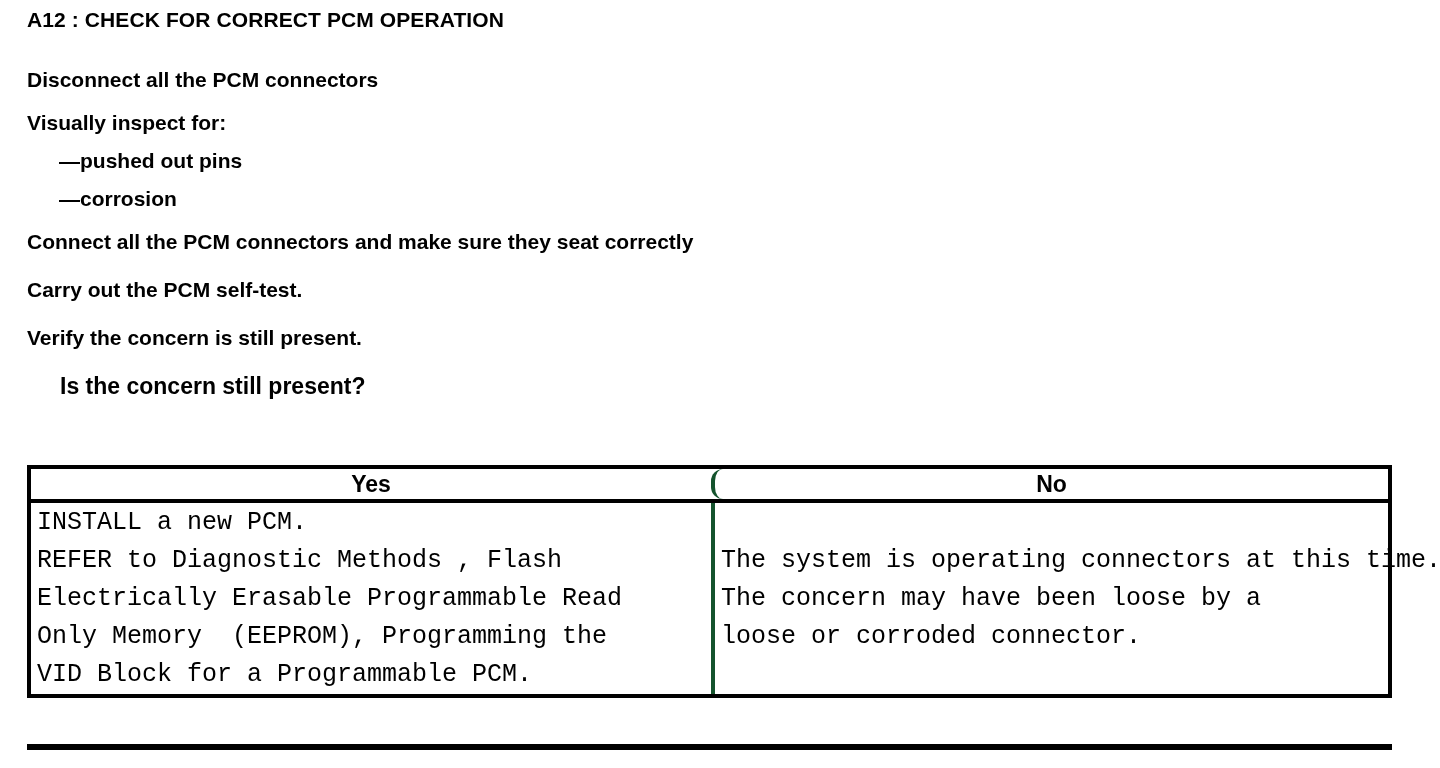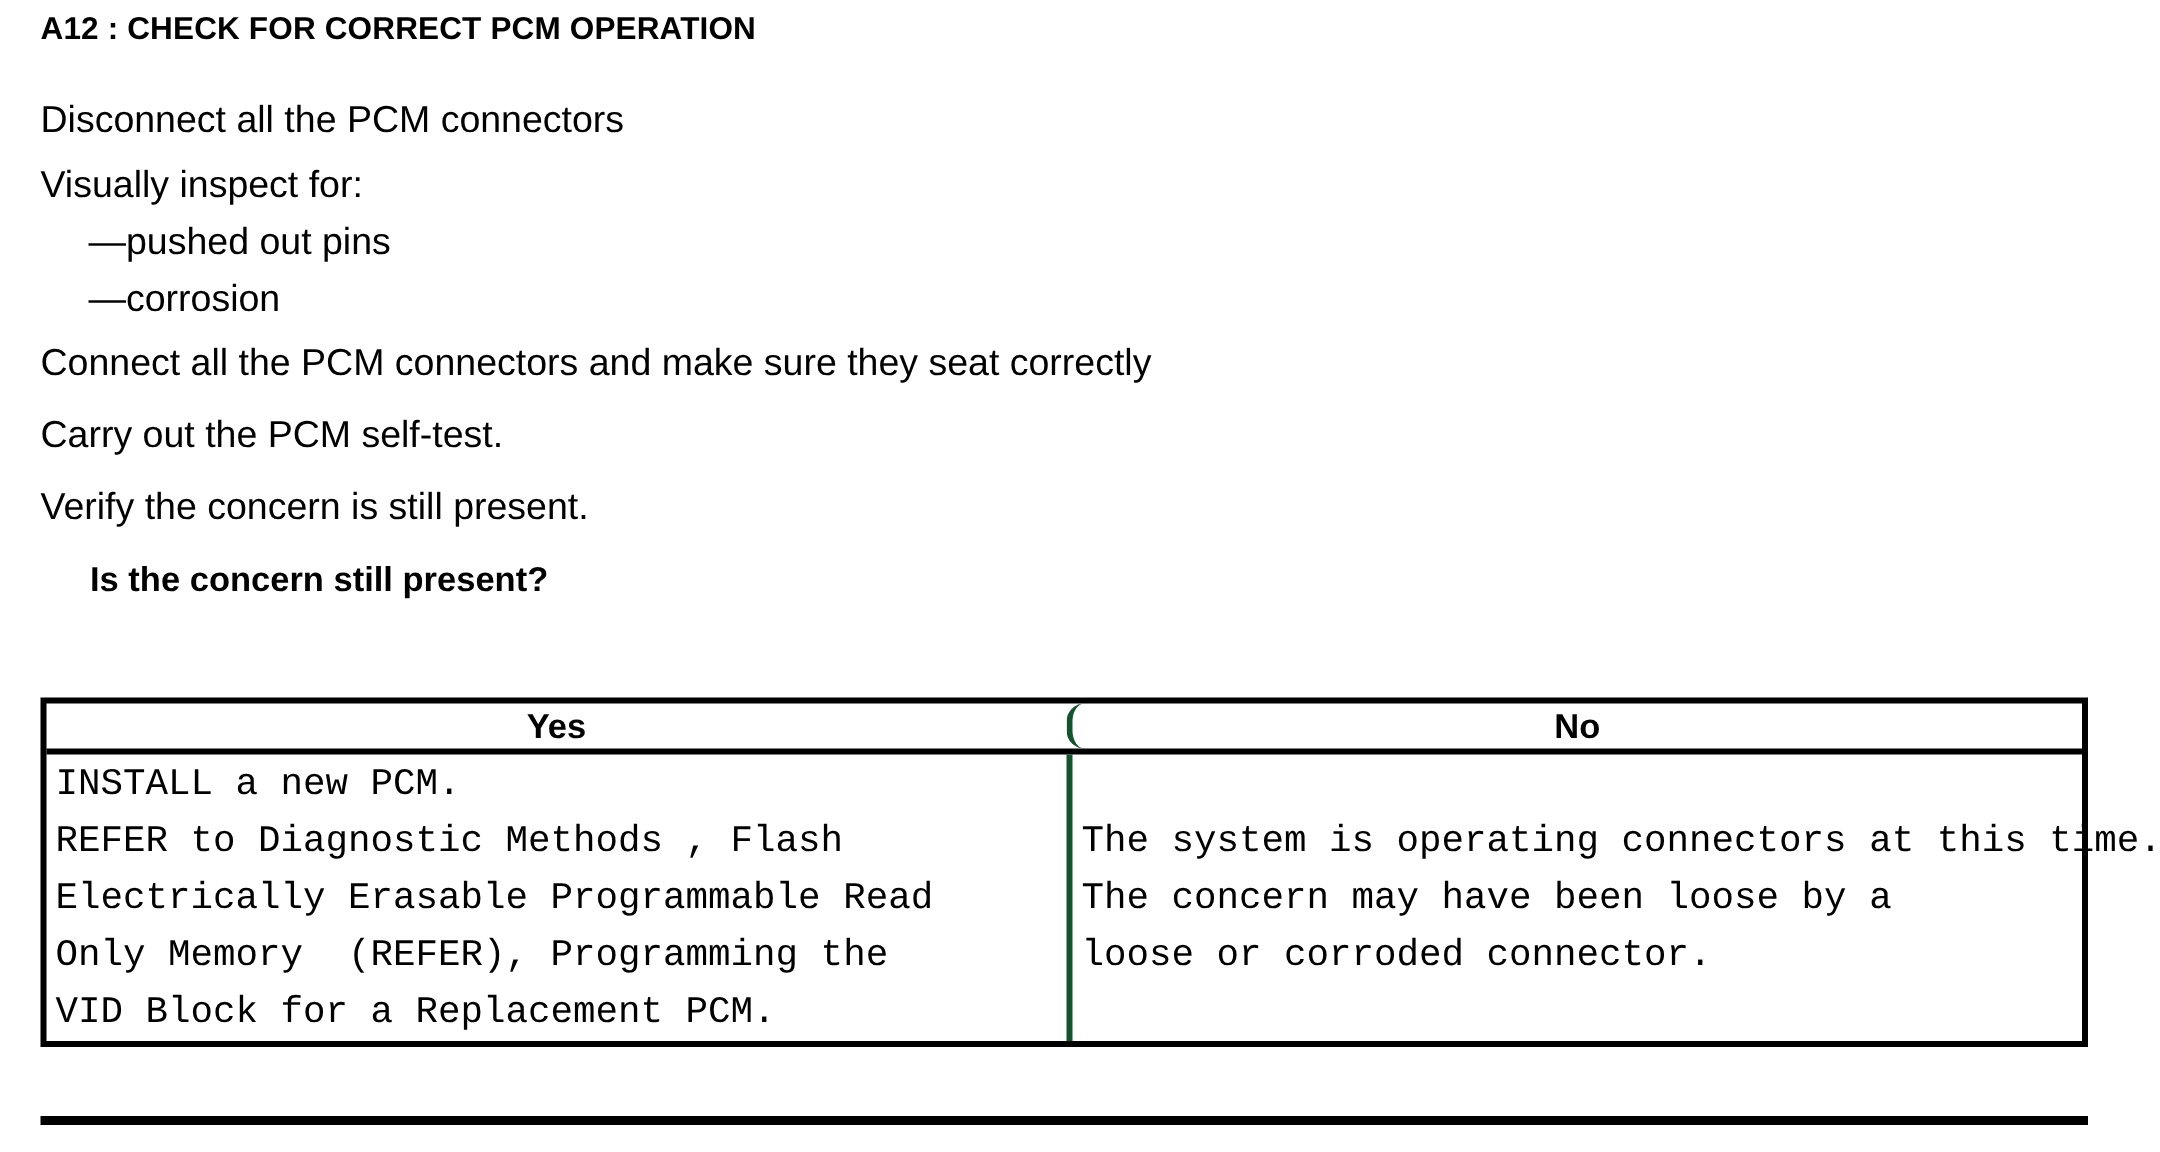--- a/index.html
+++ b/index.html
@@ -36,24 +36,24 @@
   }
 
   
   .steps {
     position: absolute;
     left: 27px;
     top: 56px;
     width: 1380px;
   }
   .step-line {
-    font-size: 25px;
+    font-size: 21px;
     line-height: 48px;
     white-space: pre;
-    font-weight: normal;
+    font-weight: bold;
   }
   .step-line.sub {
     padding-left: 32px;
     line-height: 38px;
   }
   .step-line.tight {
     line-height: 38px;
   }
   .step-line.bold {
     font-weight: bold;
@@ -158,22 +158,22 @@
       <div class="col-yes hdr-cell">Yes</div>
       <div class="col-no hdr-cell">No</div>
     </div>
 
     <div class="table-body-row">
 
       <div class="col-yes body-cell top">
         <div class="cell-line">INSTALL a new PCM.</div>
         <div class="cell-line">REFER to Diagnostic Methods , Flash</div>
         <div class="cell-line">Electrically Erasable Programmable Read</div>
-        <div class="cell-line">Only Memory  (REFER), Programming the</div>
-        <div class="cell-line">VID Block for a Replacement PCM.</div>
+        <div class="cell-line">Only Memory  (EEPROM), Programming the</div>
+        <div class="cell-line">VID Block for a Programmable PCM.</div>
       </div>
 
       <div class="col-no body-cell">
         <div class="cell-line">The system is operating connectors at this time.</div>
         <div class="cell-line">The concern may have been loose by a</div>
         <div class="cell-line">loose or corroded connector.</div>
       </div>
 
     </div>
   </div>

